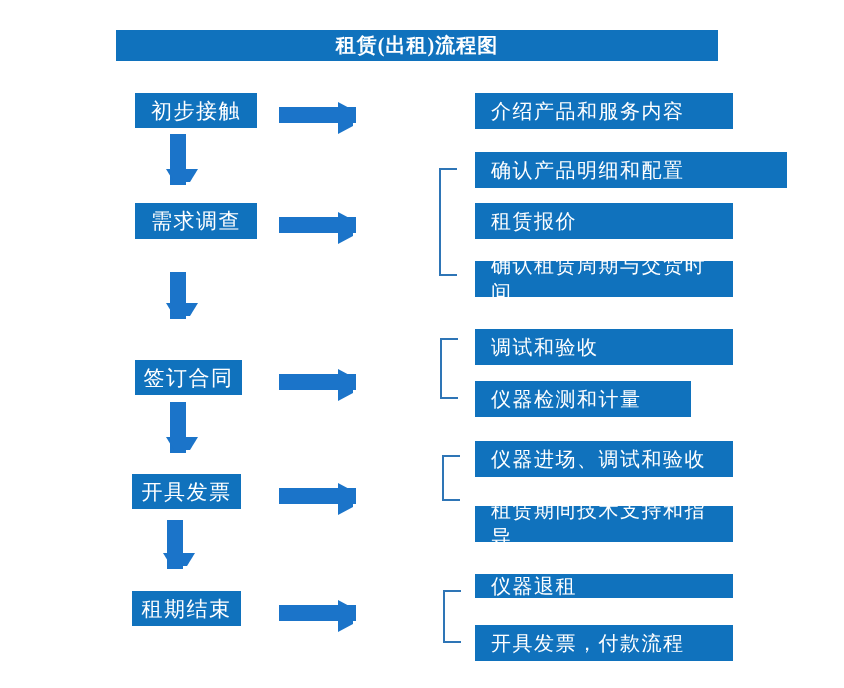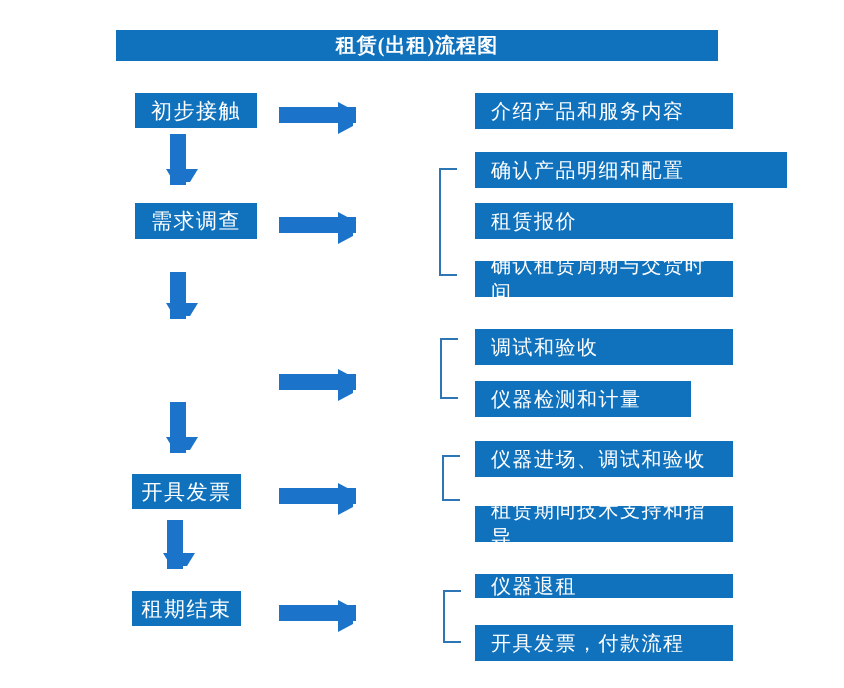--- a/index.html
+++ b/index.html
@@ -56,20 +56,21 @@
 </style>
 </head>
 <body>
 
 <div class="canvas">
 
   <div class="title-bar">租赁(出租)流程图</div>
 
   <div class="box step-box" style="left:103px;top:77px;width:122px;height:35px">初步接触</div>
   <div class="box step-box" style="left:103px;top:187px;width:122px;height:36px">需求调查</div>
+  <div class="box step-box" style="left:103px;top:344px;width:107px;height:35px">签订合同</div>
   <div class="box step-box" style="left:100px;top:458px;width:109px;height:35px">开具发票</div>
   <div class="box step-box" style="left:100px;top:575px;width:109px;height:35px">租期结束</div>
 
   <div class="v-arrow" style="left:150px;top:118px;height:64px">
     <div class="shaft"></div>
     <div class="head"></div>
   </div>
   <div class="v-arrow" style="left:150px;top:256px;height:60px">
     <div class="shaft"></div>
     <div class="head"></div>

